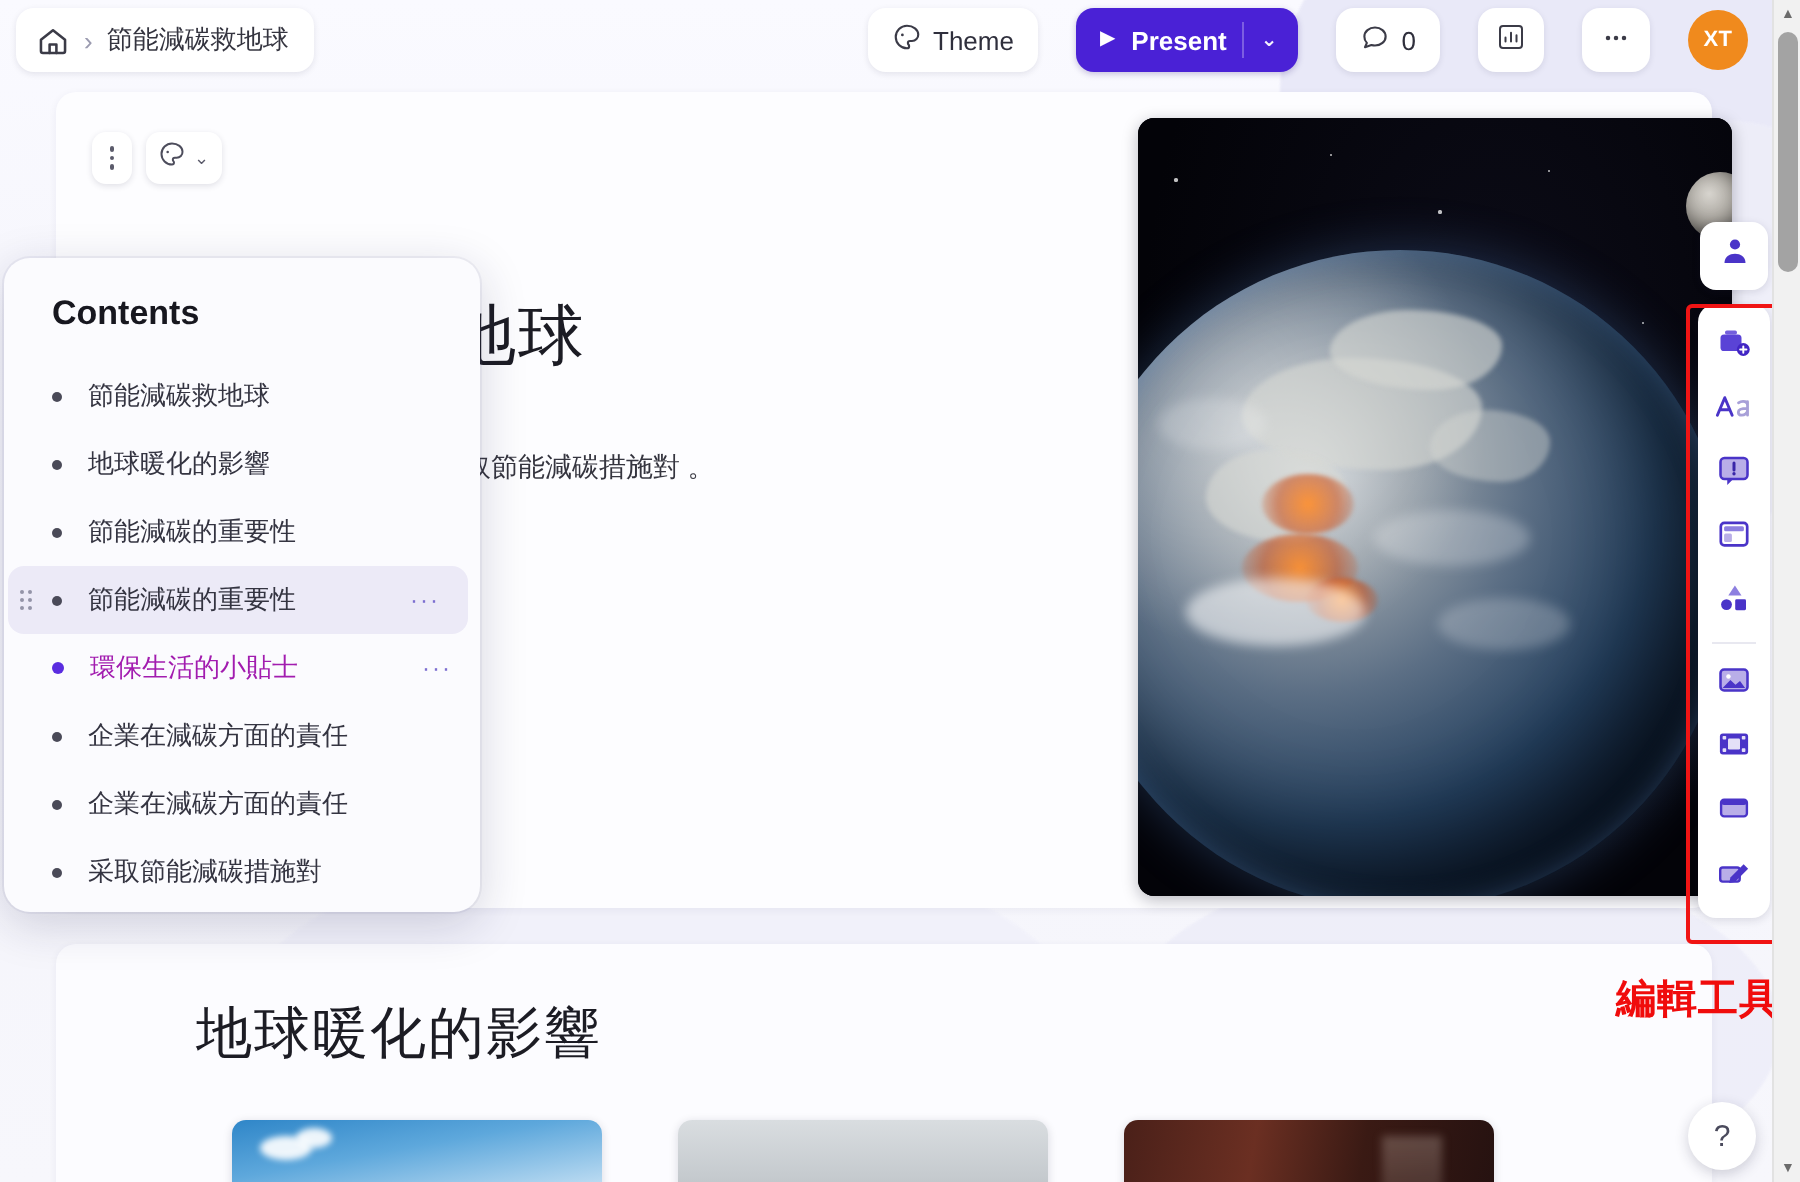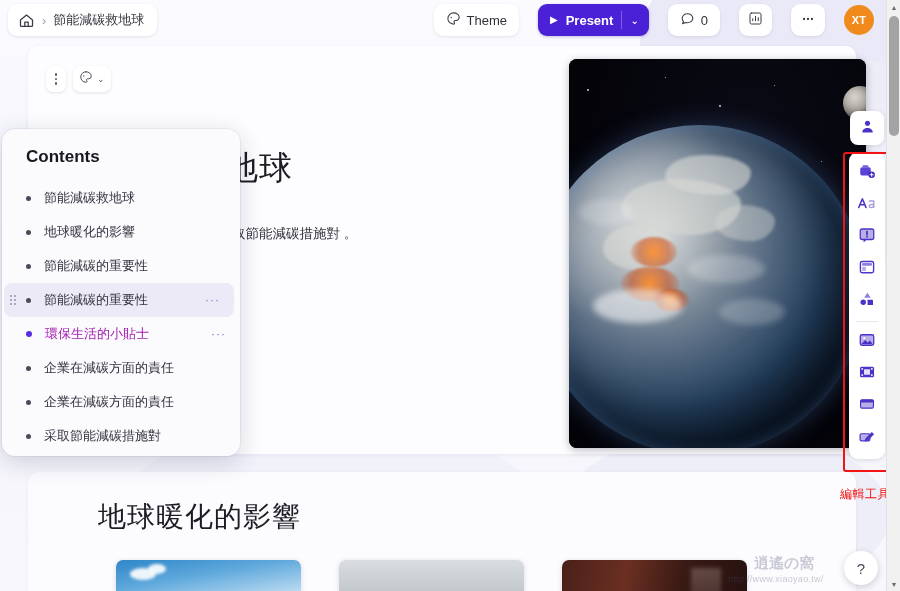--- a/index.html
+++ b/index.html
@@ -280,22 +280,22 @@
     position: absolute; right: 9px; top: 152px;
     width: 48px; height: 320px;
     border: 2px solid #f01414;
     border-radius: 3px;
     z-index: 36;
     pointer-events: none;
   }
   .annot {
     position: absolute; right: 10px; top: 486px;
     color: #f00c0c;
-    font-size: 12px;
-    font-weight: 400;
+    font-size: 20px;
+    font-weight: 700;
     letter-spacing: .5px;
     z-index: 37;
   }
 
   
   .card2 {
     position: absolute; left: 28px; top: 430px; width: 828px; height: 170px;
     background: #fcfcff;
     border-radius: 10px;
     box-shadow: 0 1px 4px rgba(40,40,80,.06);
@@ -676,24 +676,20 @@
           <rect x="2.8" y="9" width="13" height="9.4" rx="1.7" fill="#b9aee8" stroke="#4a34c8" stroke-width="1.6"></rect>
           <path d="M9.6 15.6 18.4 6.8l3 3-8.8 8.8-3.8.8z" fill="#4a34c8"></path>
         </svg>
       </span>
     </div>
   </div>
 
   <div class="rail-highlight"></div>
   <div class="annot">編輯工具</div>
 
-  <div class="watermark">
-    <div class="wm-mark">逍遙の窩</div>
-    <div class="wm-line">http://www.xiaoyao.tw/</div>
-  </div>
 
   <div class="help-fab">?</div>
 
   <div class="scrollbar">
     <div class="sb-arrow up">▲</div>
     <div class="sb-thumb"></div>
     <div class="sb-arrow down">▼</div>
   </div>
 
 </div>

